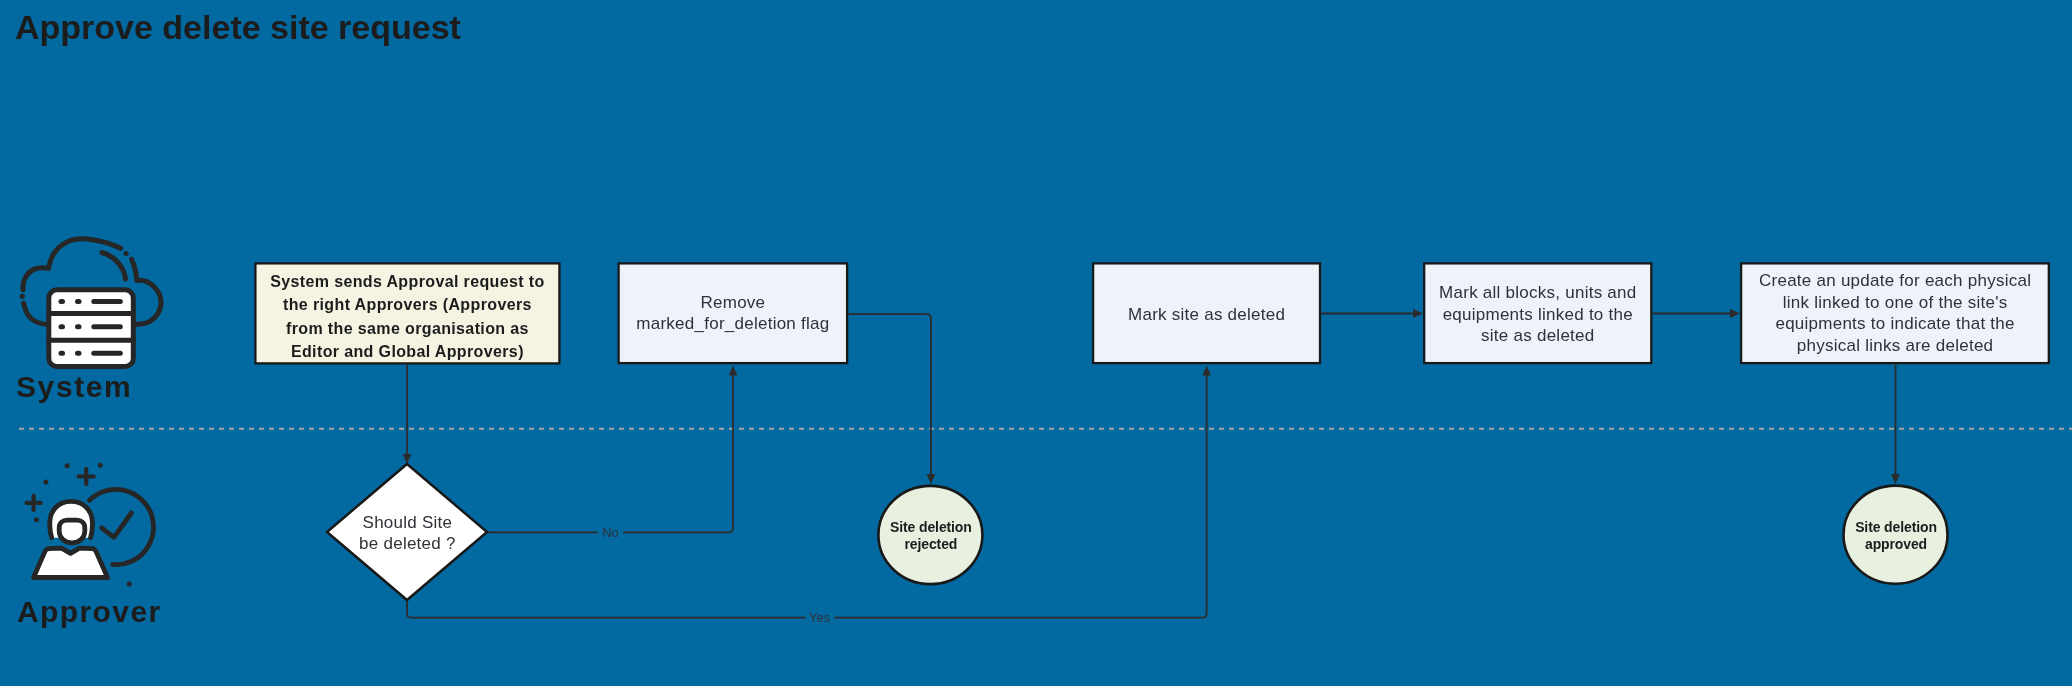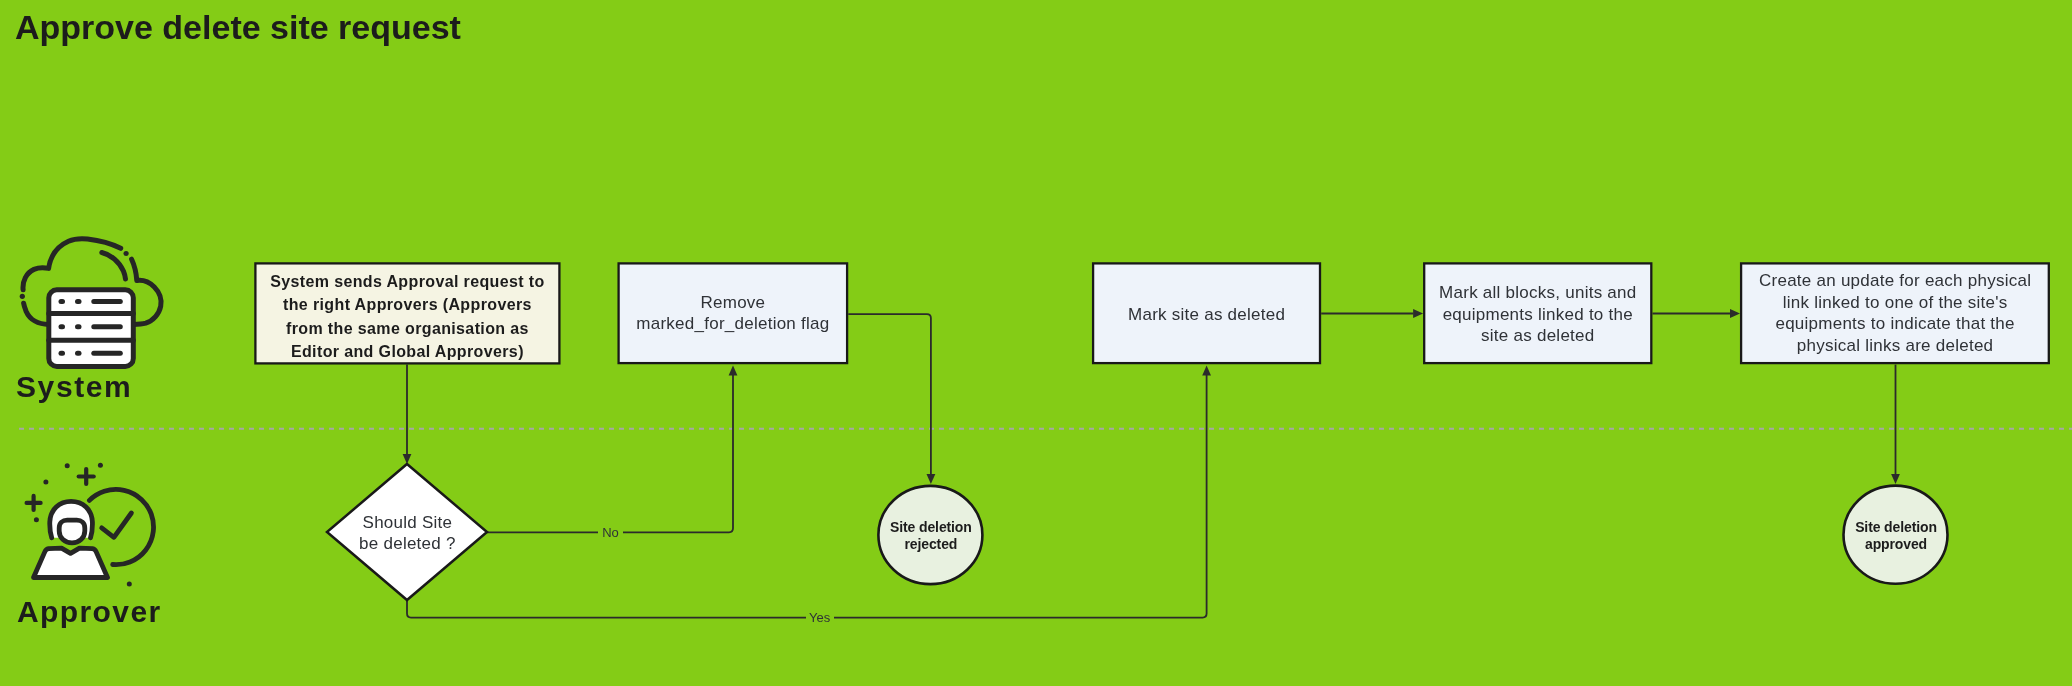--- a/index.html
+++ b/index.html
@@ -1,16 +1,16 @@
 <!DOCTYPE html>
 <html><head>
 <meta charset="utf-8">
 <style>
   html,body{margin:0;padding:0;background:#ffffff;}
-  #stage{position:relative;width:2072px;height:686px;overflow:hidden;background:#84cc16;
+  #stage{position:relative;width:2072px;height:686px;overflow:hidden;background:#0369a1;
          font-family:"Liberation Sans", sans-serif;}
   svg text{font-family:"Liberation Sans", sans-serif;}
 </style>
 </head>
 <body>
 <div id="stage">
 <svg width="2072" height="686" viewBox="0 0 2072 686">
 
   <text id="title" x="15" y="38.6" font-size="34" font-weight="bold" fill="#1c1c1c">Approve delete site request</text>
 

